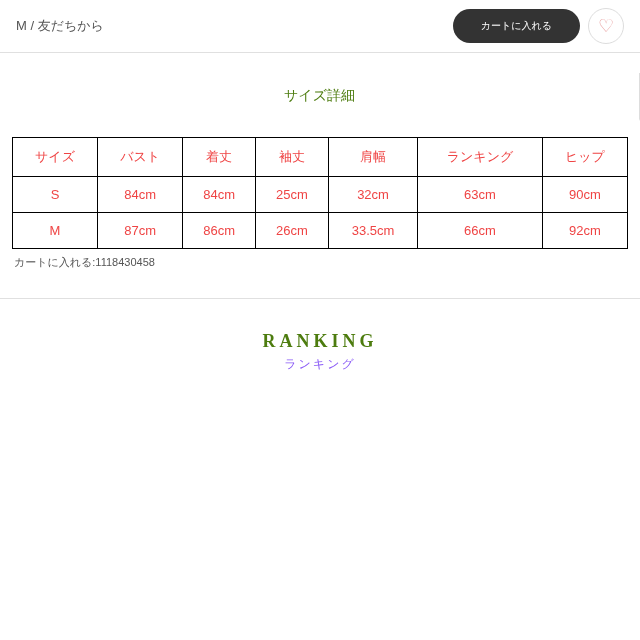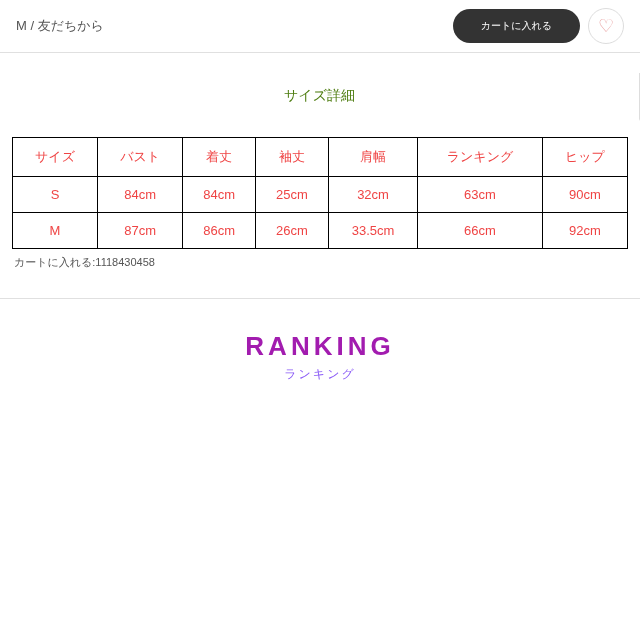--- a/index.html
+++ b/index.html
@@ -151,25 +151,25 @@
     
     .ranking-section {
       display: flex;
       flex-direction: column;
       align-items: center;
       justify-content: center;
       padding: 32px 0 20px 0;
     }
 
     .ranking-title {
-      font-size: 26px;
+      font-size: 18px;
       font-weight: 600;
       letter-spacing: 4px;
-      color: #a21caf;
-      font-family: Liberation Sans, sans-serif;
+      color: #4d7c0f;
+      font-family: Liberation Serif, serif;
     }
 
     .ranking-subtitle {
       font-size: 12px;
       color: #8b5cf6;
       letter-spacing: 2px;
       margin-top: 4px;
     }
   </style>
 </head>

